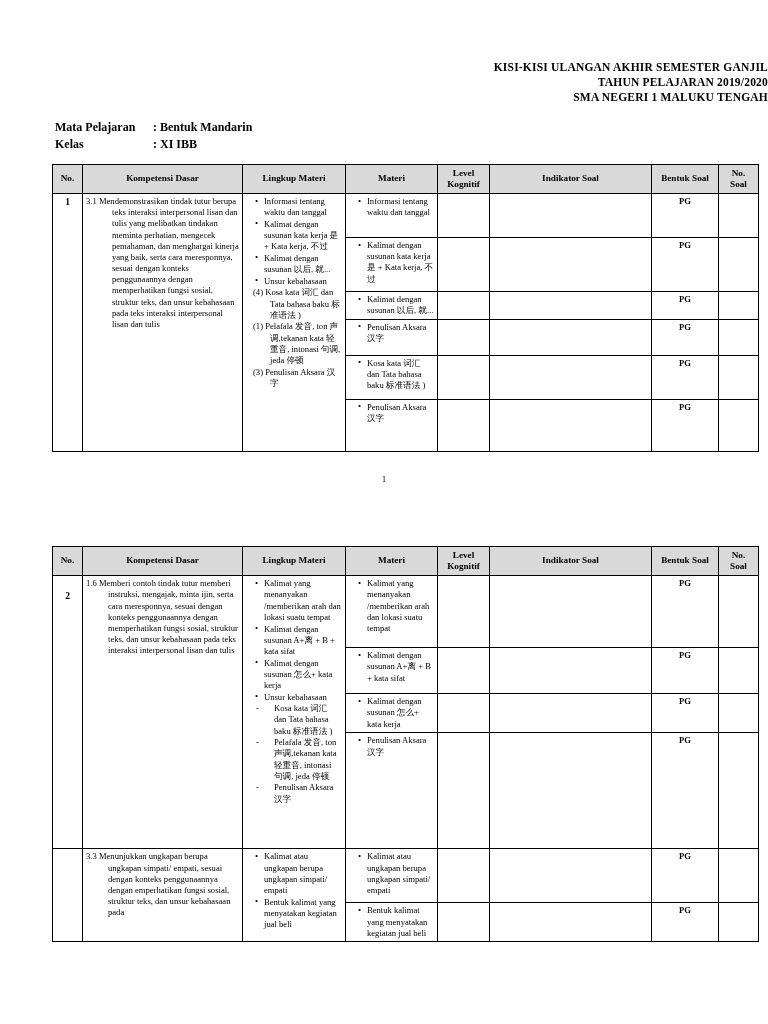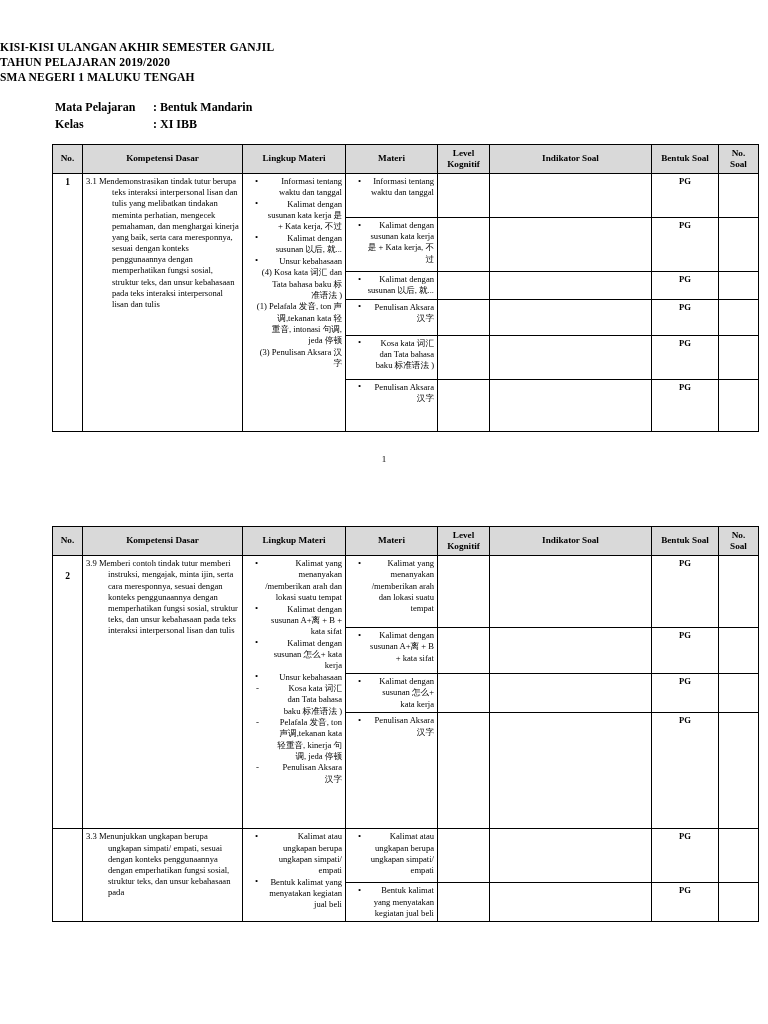--- a/index.html
+++ b/index.html
@@ -17,26 +17,26 @@
   .page {
     position: relative;
     width: 768px;
     height: 1024px;
     box-sizing: border-box;
     padding: 0;
   }
 
   
   .doc-header {
-    text-align: left;
+    text-align: right;
     font-weight: bold;
     font-size: 11.5px;
     line-height: 1.30;
     letter-spacing: 0.2px;
-    padding-top: 40px;
+    padding-top: 60px;
   }
   .doc-header div { white-space: nowrap; }
 
   .meta {
     margin: 14px 0 0 55px;
     font-weight: bold;
     font-size: 12px;
     line-height: 1.45;
   }
   .meta-row { display: flex; }
@@ -101,21 +101,20 @@
 
   ul.bul {
     margin: 0;
     padding-left: 10px;
     list-style: none;
   }
   ul.bul > li {
     position: relative;
     padding-left: 8px;
     margin-bottom: 0.5px;
-    text-align: right;
   }
   ul.bul > li::before {
     content: "\2022";
     position: absolute;
     left: -1px;
     top: -0.5px;
     font-size: 9px;
   }
   ul.bul > li.dash::before {
     content: "-";
@@ -318,30 +317,30 @@
           <span>No.</span><br>
           <span>Soal</span>
         </th>
       </tr>
     </thead>
     <tbody>
 
       <tr>
         <td class="cell-no mid" rowspan="4">2</td>
         <td class="kd-text" rowspan="4">
-          <div class="kd-hang2"><span>3.9 Memberi contoh tindak tutur</span> <span>memberi instruksi, mengajak, minta ijin, serta cara meresponnya, sesuai dengan konteks penggunaannya dengan memperhatikan fungsi sosial, struktur teks, dan unsur kebahasaan pada teks interaksi interpersonal lisan dan tulis</span></div>
+          <div class="kd-hang2"><span>1.6 Memberi contoh tindak tutur</span> <span>memberi instruksi, mengajak, minta ijin, serta cara meresponnya, sesuai dengan konteks penggunaannya dengan memperhatikan fungsi sosial, struktur teks, dan unsur kebahasaan pada teks interaksi interpersonal lisan dan tulis</span></div>
         </td>
         <td rowspan="4">
           <ul class="bul">
             <li>Kalimat yang menanyakan /memberikan arah dan lokasi suatu tempat</li>
             <li>Kalimat dengan susunan A+离 + B + kata sifat</li>
             <li>Kalimat dengan susunan 怎么+ kata kerja</li>
             <li>Unsur kebahasaan</li>
             <li class="dash" style="padding-left:18px">Kosa kata 词汇 dan Tata bahasa baku 标准语法 )</li>
-            <li class="dash" style="padding-left:18px">Pelafala 发音, ton 声调,tekanan kata 轻重音, kinerja 句调, jeda 停顿</li>
+            <li class="dash" style="padding-left:18px">Pelafala 发音, ton 声调,tekanan kata 轻重音, intonasi 句调, jeda 停顿</li>
             <li class="dash" style="padding-left:18px">Penulisan Aksara 汉字</li>
           </ul>
         </td>
         <td style="height:72px">
           <ul class="bul">
             <li>Kalimat yang menanyakan /memberikan arah dan lokasi suatu tempat</li>
           </ul>
         </td>
         <td></td>
         <td></td>

